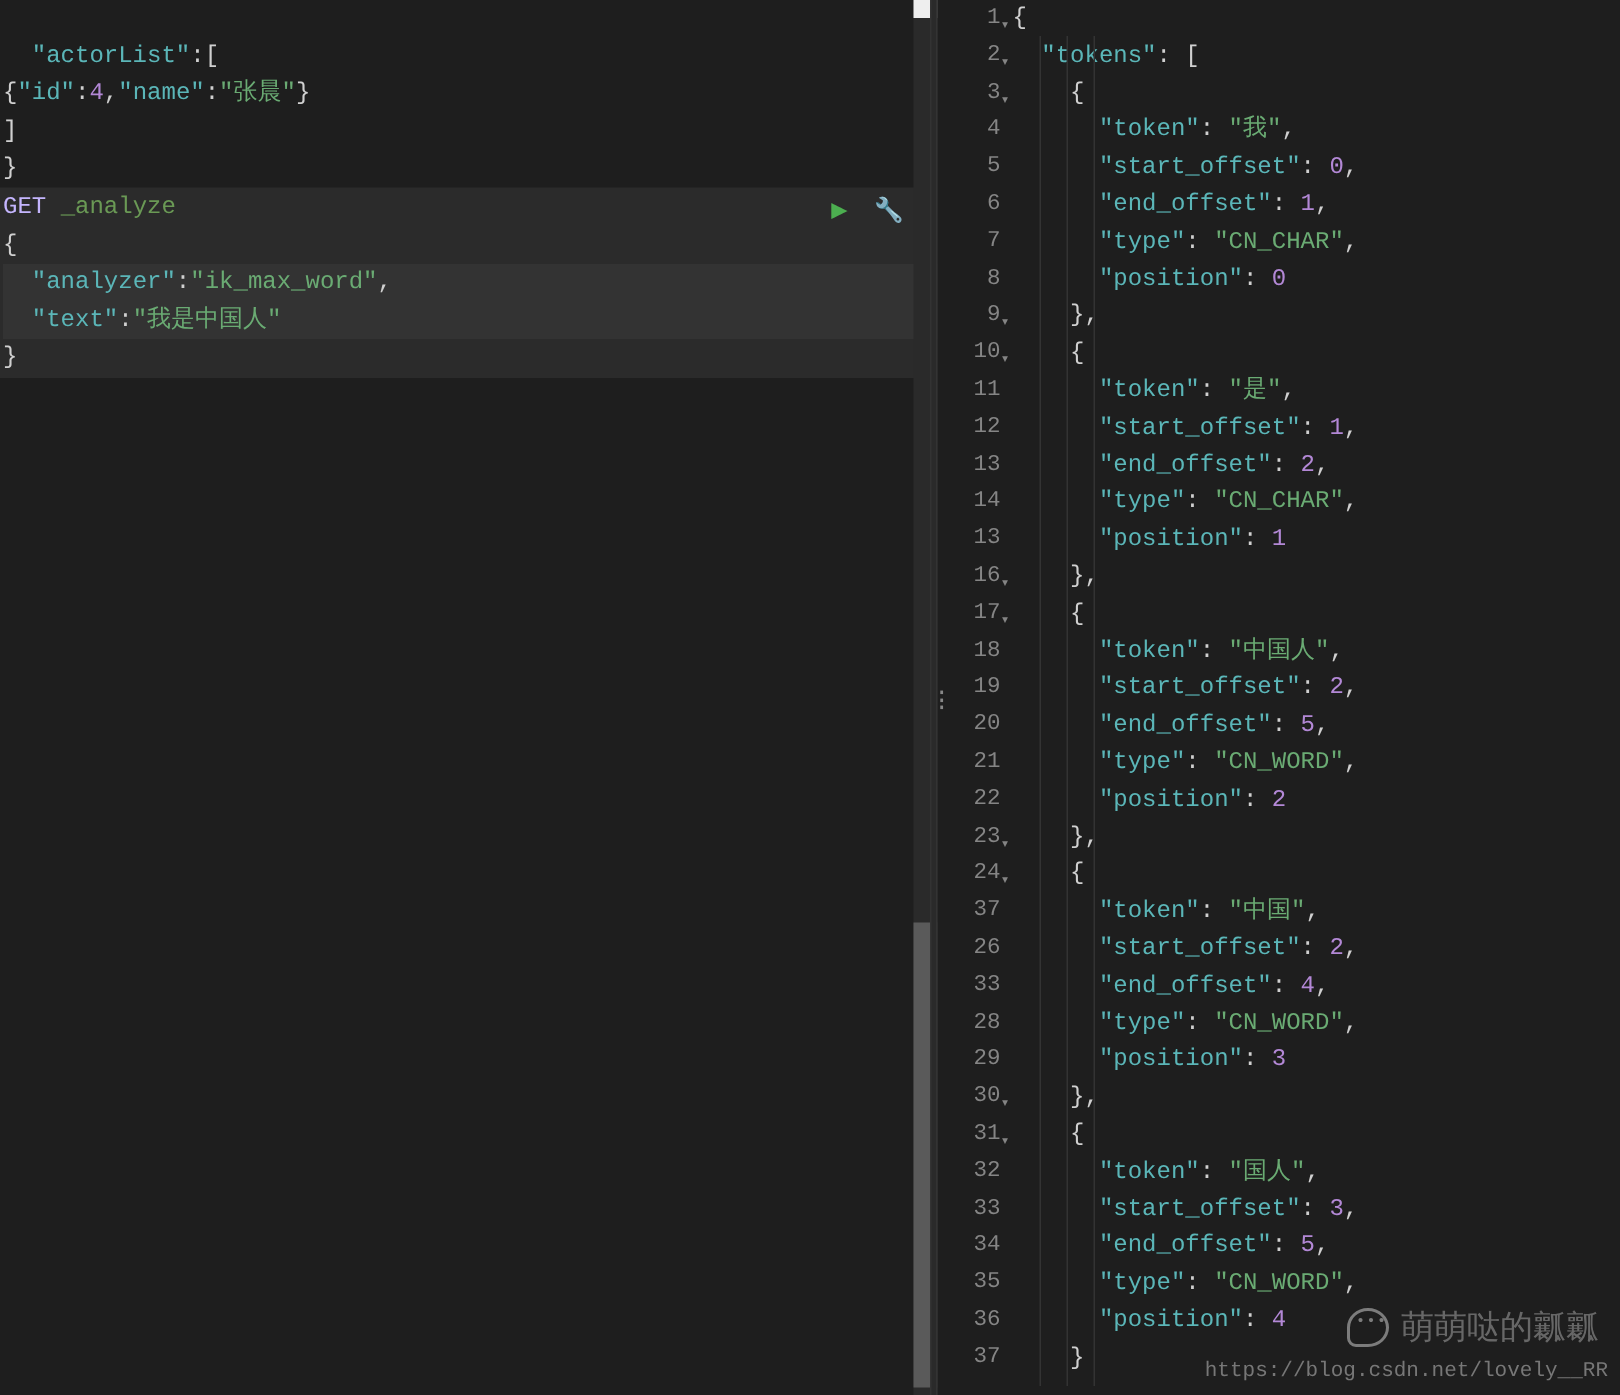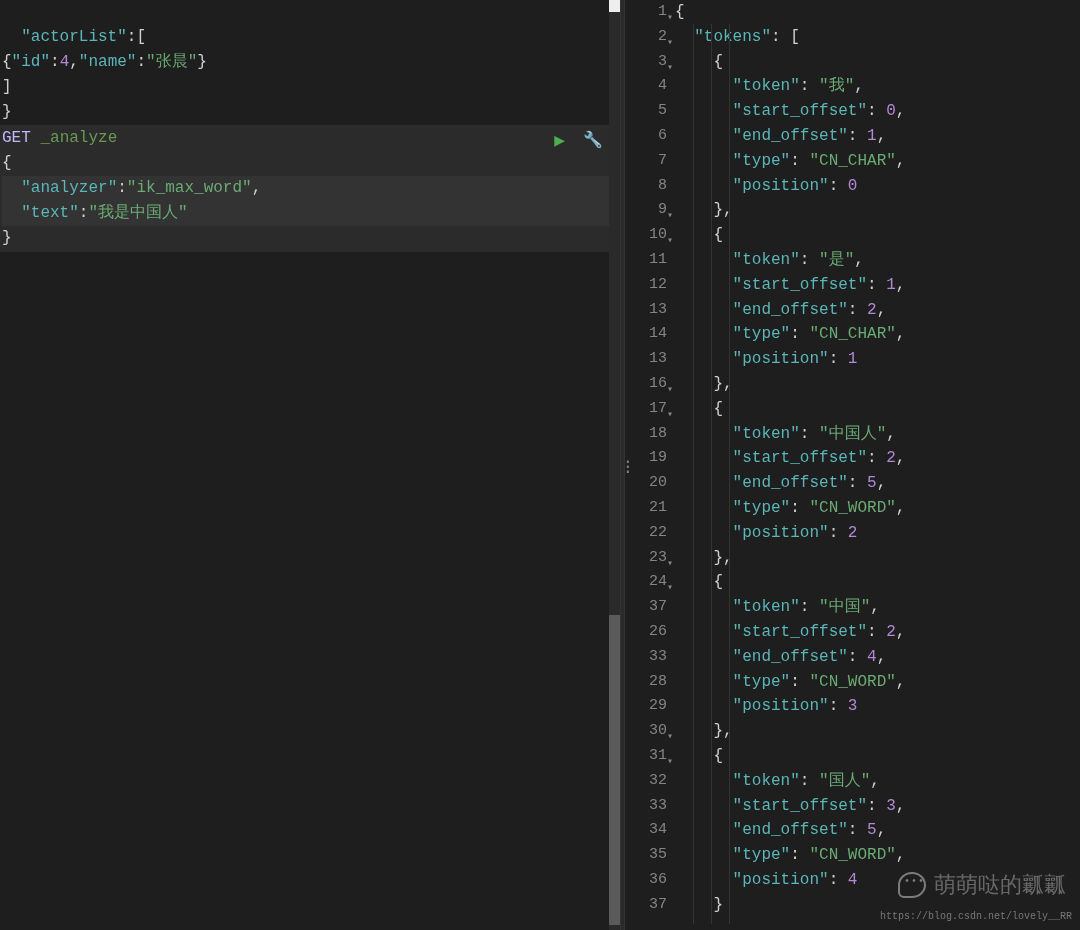--- a/index.html
+++ b/index.html
@@ -138,21 +138,21 @@
     top: 2px; left: 4px;
     font-size: 10px;
     color: #bbb;
     letter-spacing: 1px;
   }
   .url {
     position: absolute;
     right: 8px;
     bottom: 8px;
     color: #777;
-    font-size: 10px;
+    font-size: 14px;
     pointer-events: none;
   }
 </style>
 </head>
 <body>
 
 <div class="left-pane">
   <div class="left-code">
 <span class="punct">  </span><span class="key">"actorList"</span><span class="punct">:[</span>
 <span class="punct">{</span><span class="key">"id"</span><span class="punct">:</span><span class="num">4</span><span class="punct">,</span><span class="key">"name"</span><span class="punct">:</span><span class="str">"张晨"</span><span class="punct">}</span>

